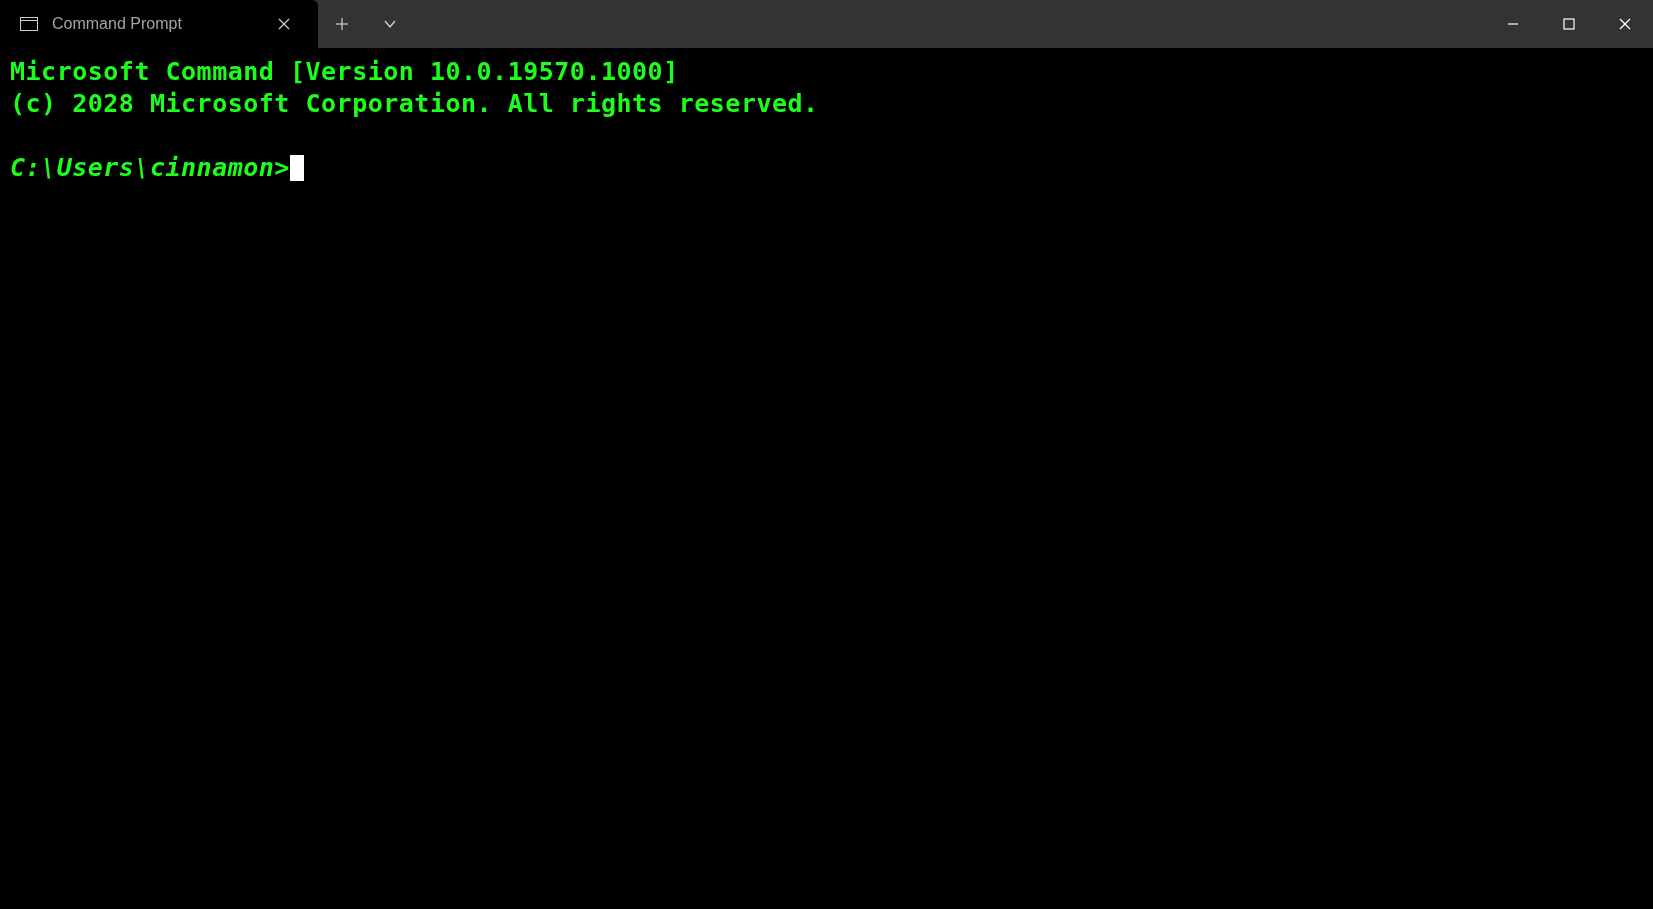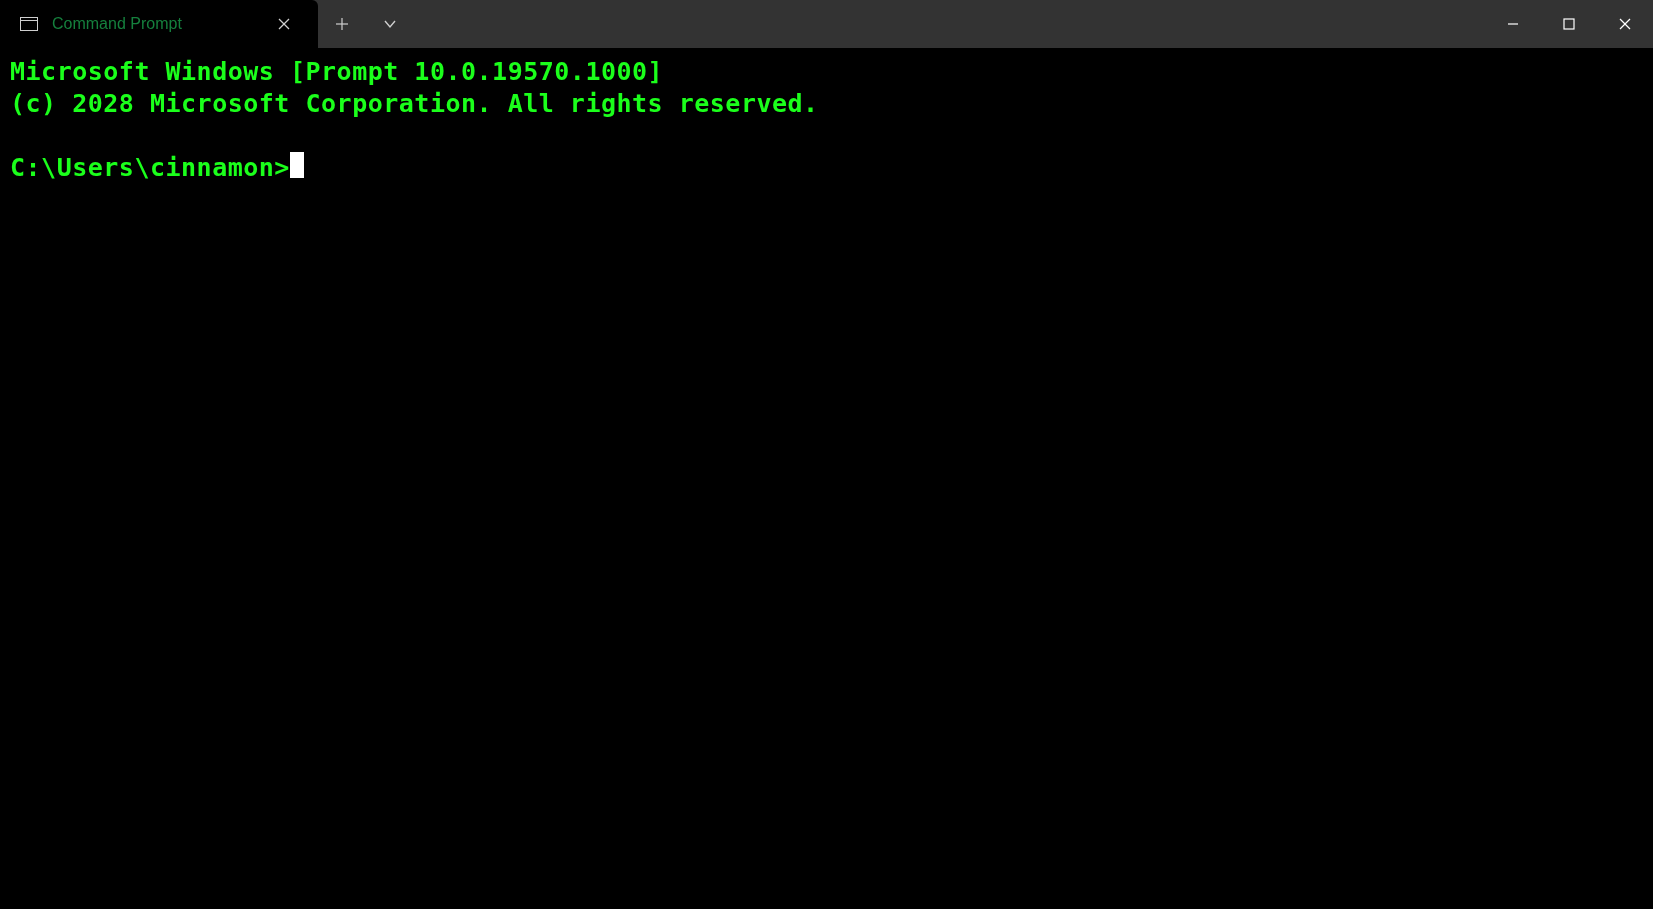--- a/index.html
+++ b/index.html
@@ -44,21 +44,21 @@
   .tab-icon::before {
     content: "";
     position: absolute;
     top: 2px;
     left: 0;
     right: 0;
     border-top: 1px solid #cfcfcf;
   }
 
   .tab-title {
-    color: #15803d;
+    color: #a3a3a3;
     font-size: 16px;
     flex: 1;
   }
 
   .tab-close {
     width: 40px;
     height: 48px;
     display: flex;
     align-items: center;
     justify-content: center;
@@ -107,21 +107,22 @@
     color: #1bff1b;
     white-space: pre;
     letter-spacing: 0.5px;
   }
   .term-blank {
     height: 32px;
   }
 
   .prompt-row {
     display: flex;
-    align-items: flex-start;
+    align-items: center;
+    font-style: italic;
   }
   .cursor {
     display: inline-block;
     width: 14px;
     height: 26px;
     background: #ffffff;
     margin-left: 0px;
     vertical-align: middle;
   }
 </style>
@@ -171,19 +172,19 @@
     <div class="wc-btn">
       <svg width="14" height="14" viewBox="0 0 14 14">
         <line x1="2" y1="2" x2="12" y2="12" stroke="#ffffff" stroke-width="1.2"></line>
         <line x1="12" y1="2" x2="2" y2="12" stroke="#ffffff" stroke-width="1.2"></line>
       </svg>
     </div>
   </div>
 </div>
 
 <div class="terminal">
-  <div class="term-line">Microsoft Windows [Prompt 10.0.19570.1000]</div>
+  <div class="term-line">Microsoft Command [Version 10.0.19570.1000]</div>
   <div class="term-line">(c) 2028 Microsoft Corporation. All rights reserved.</div>
   <div class="term-blank"></div>
   <div class="term-line prompt-row">
     <span>C:\Users\cinnamon&gt;</span><span class="cursor"></span>
   </div>
 </div>
 
 </body></html>

